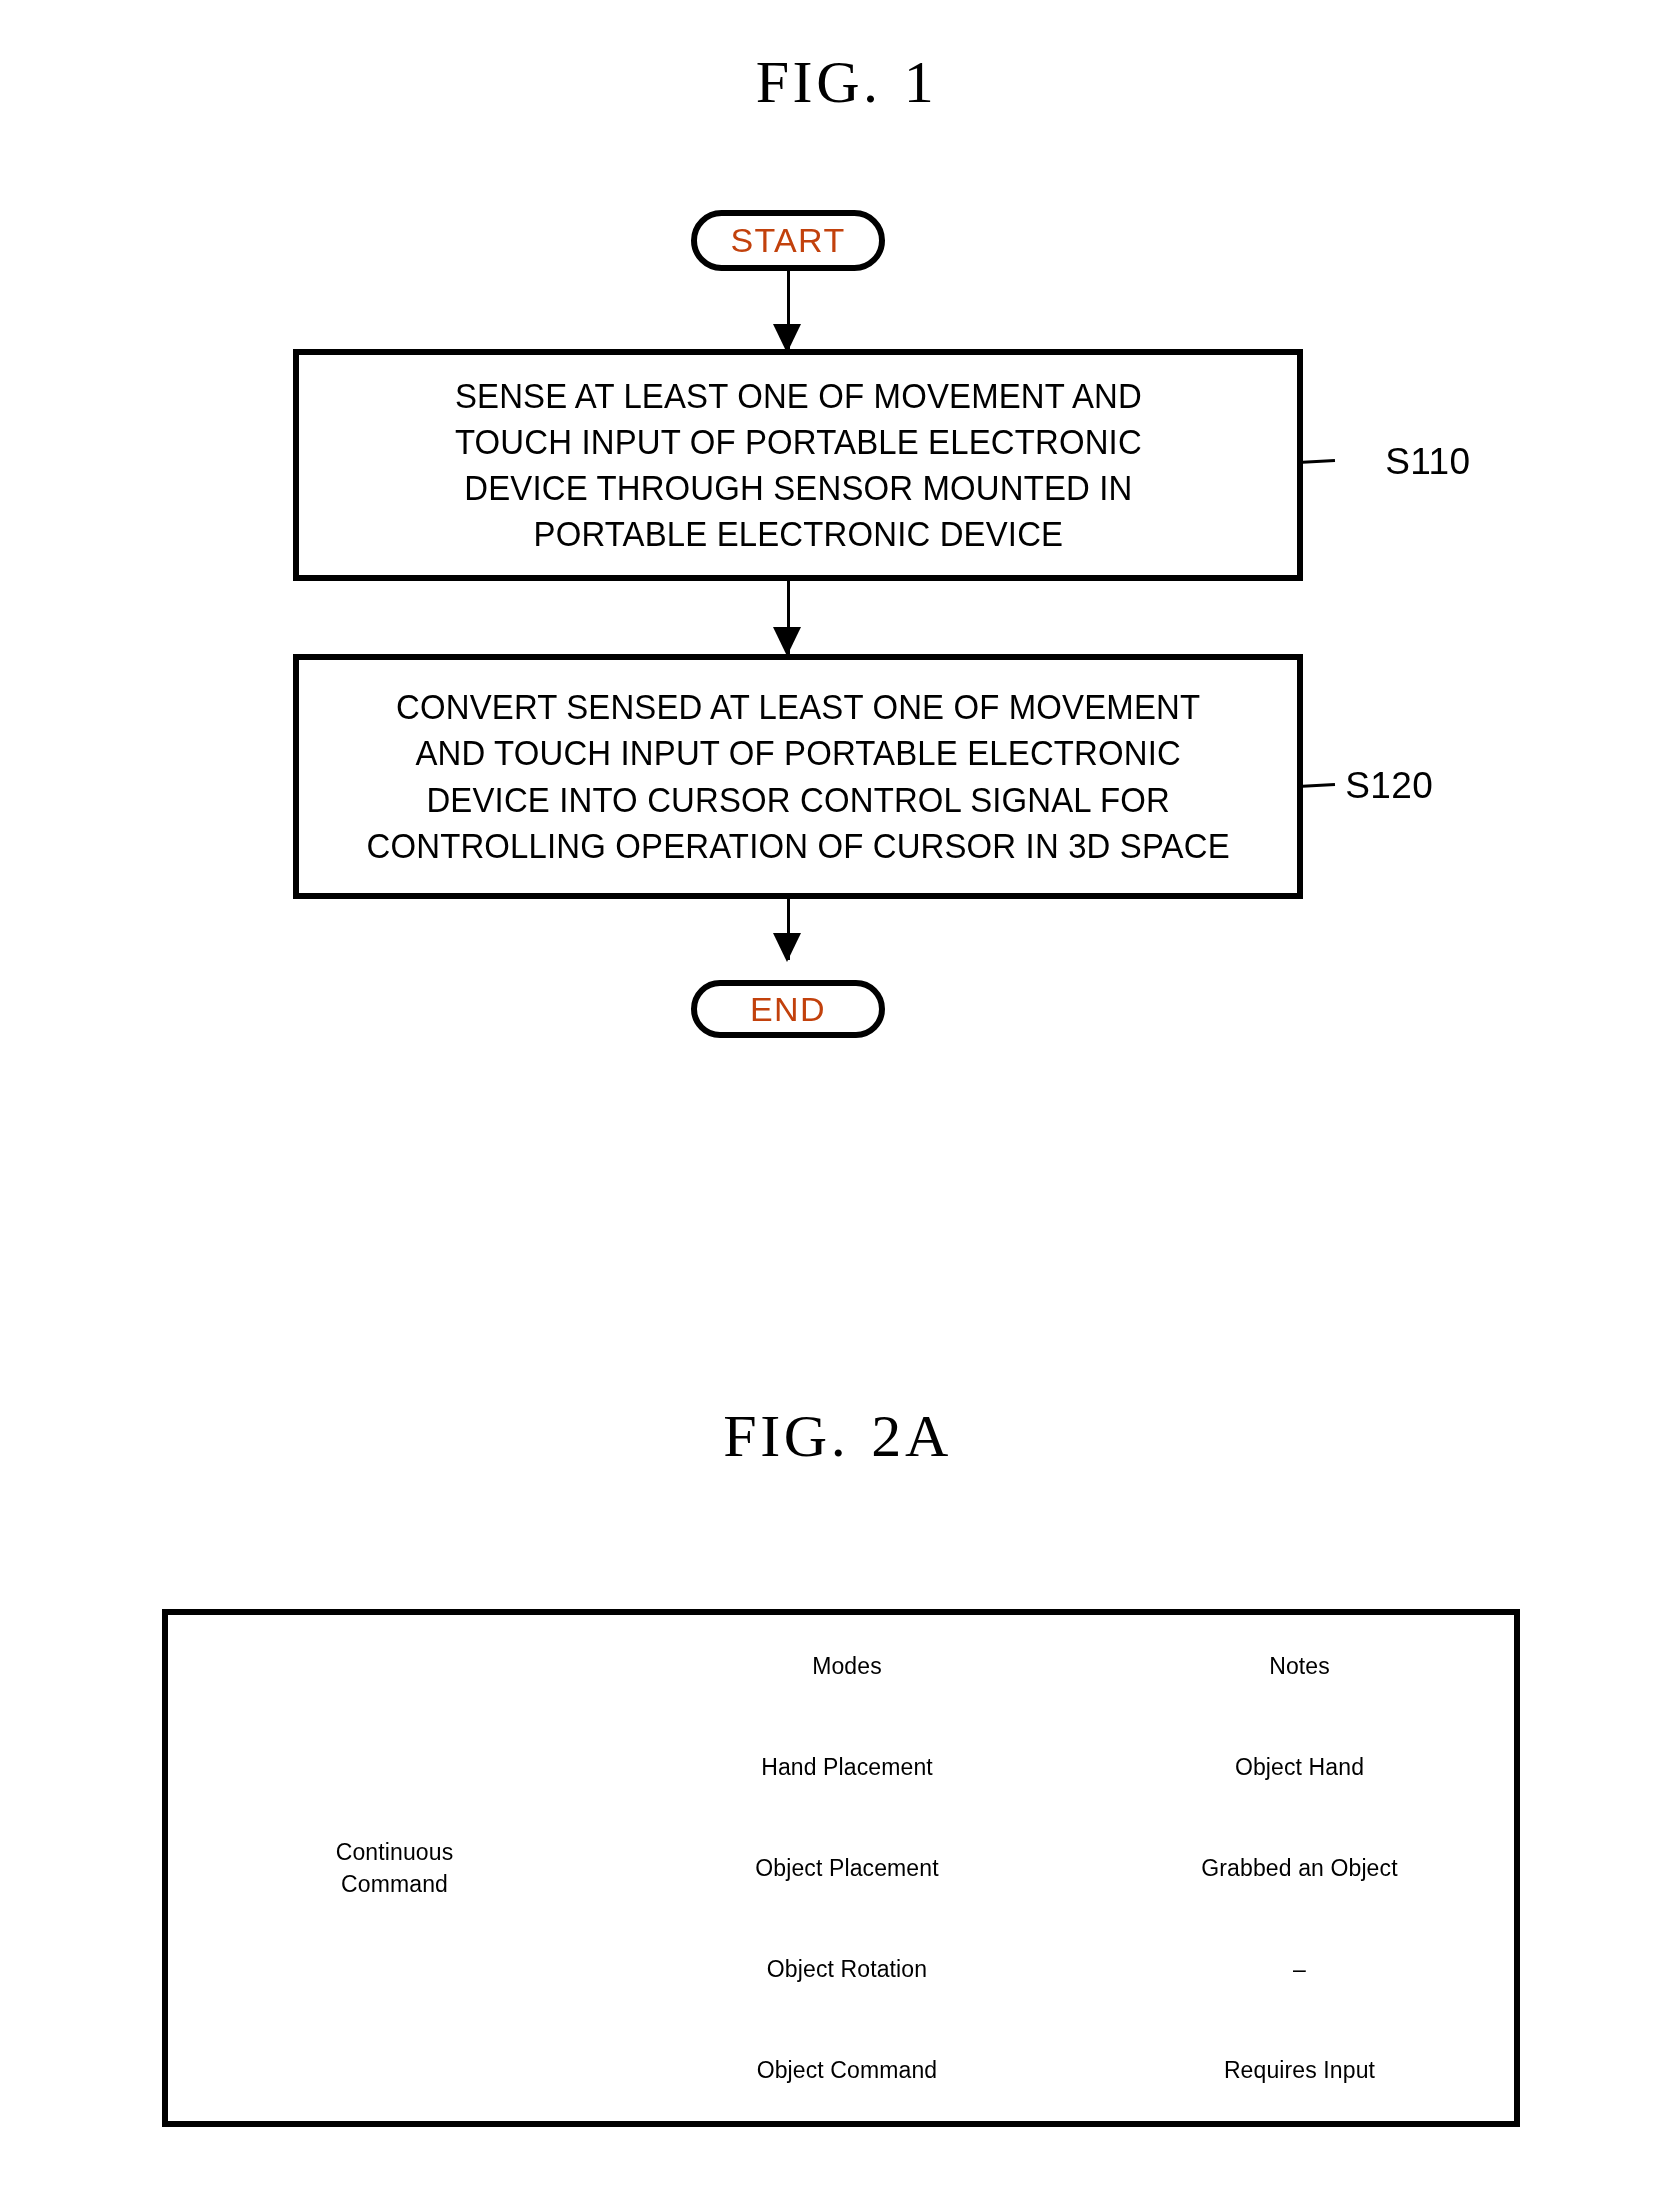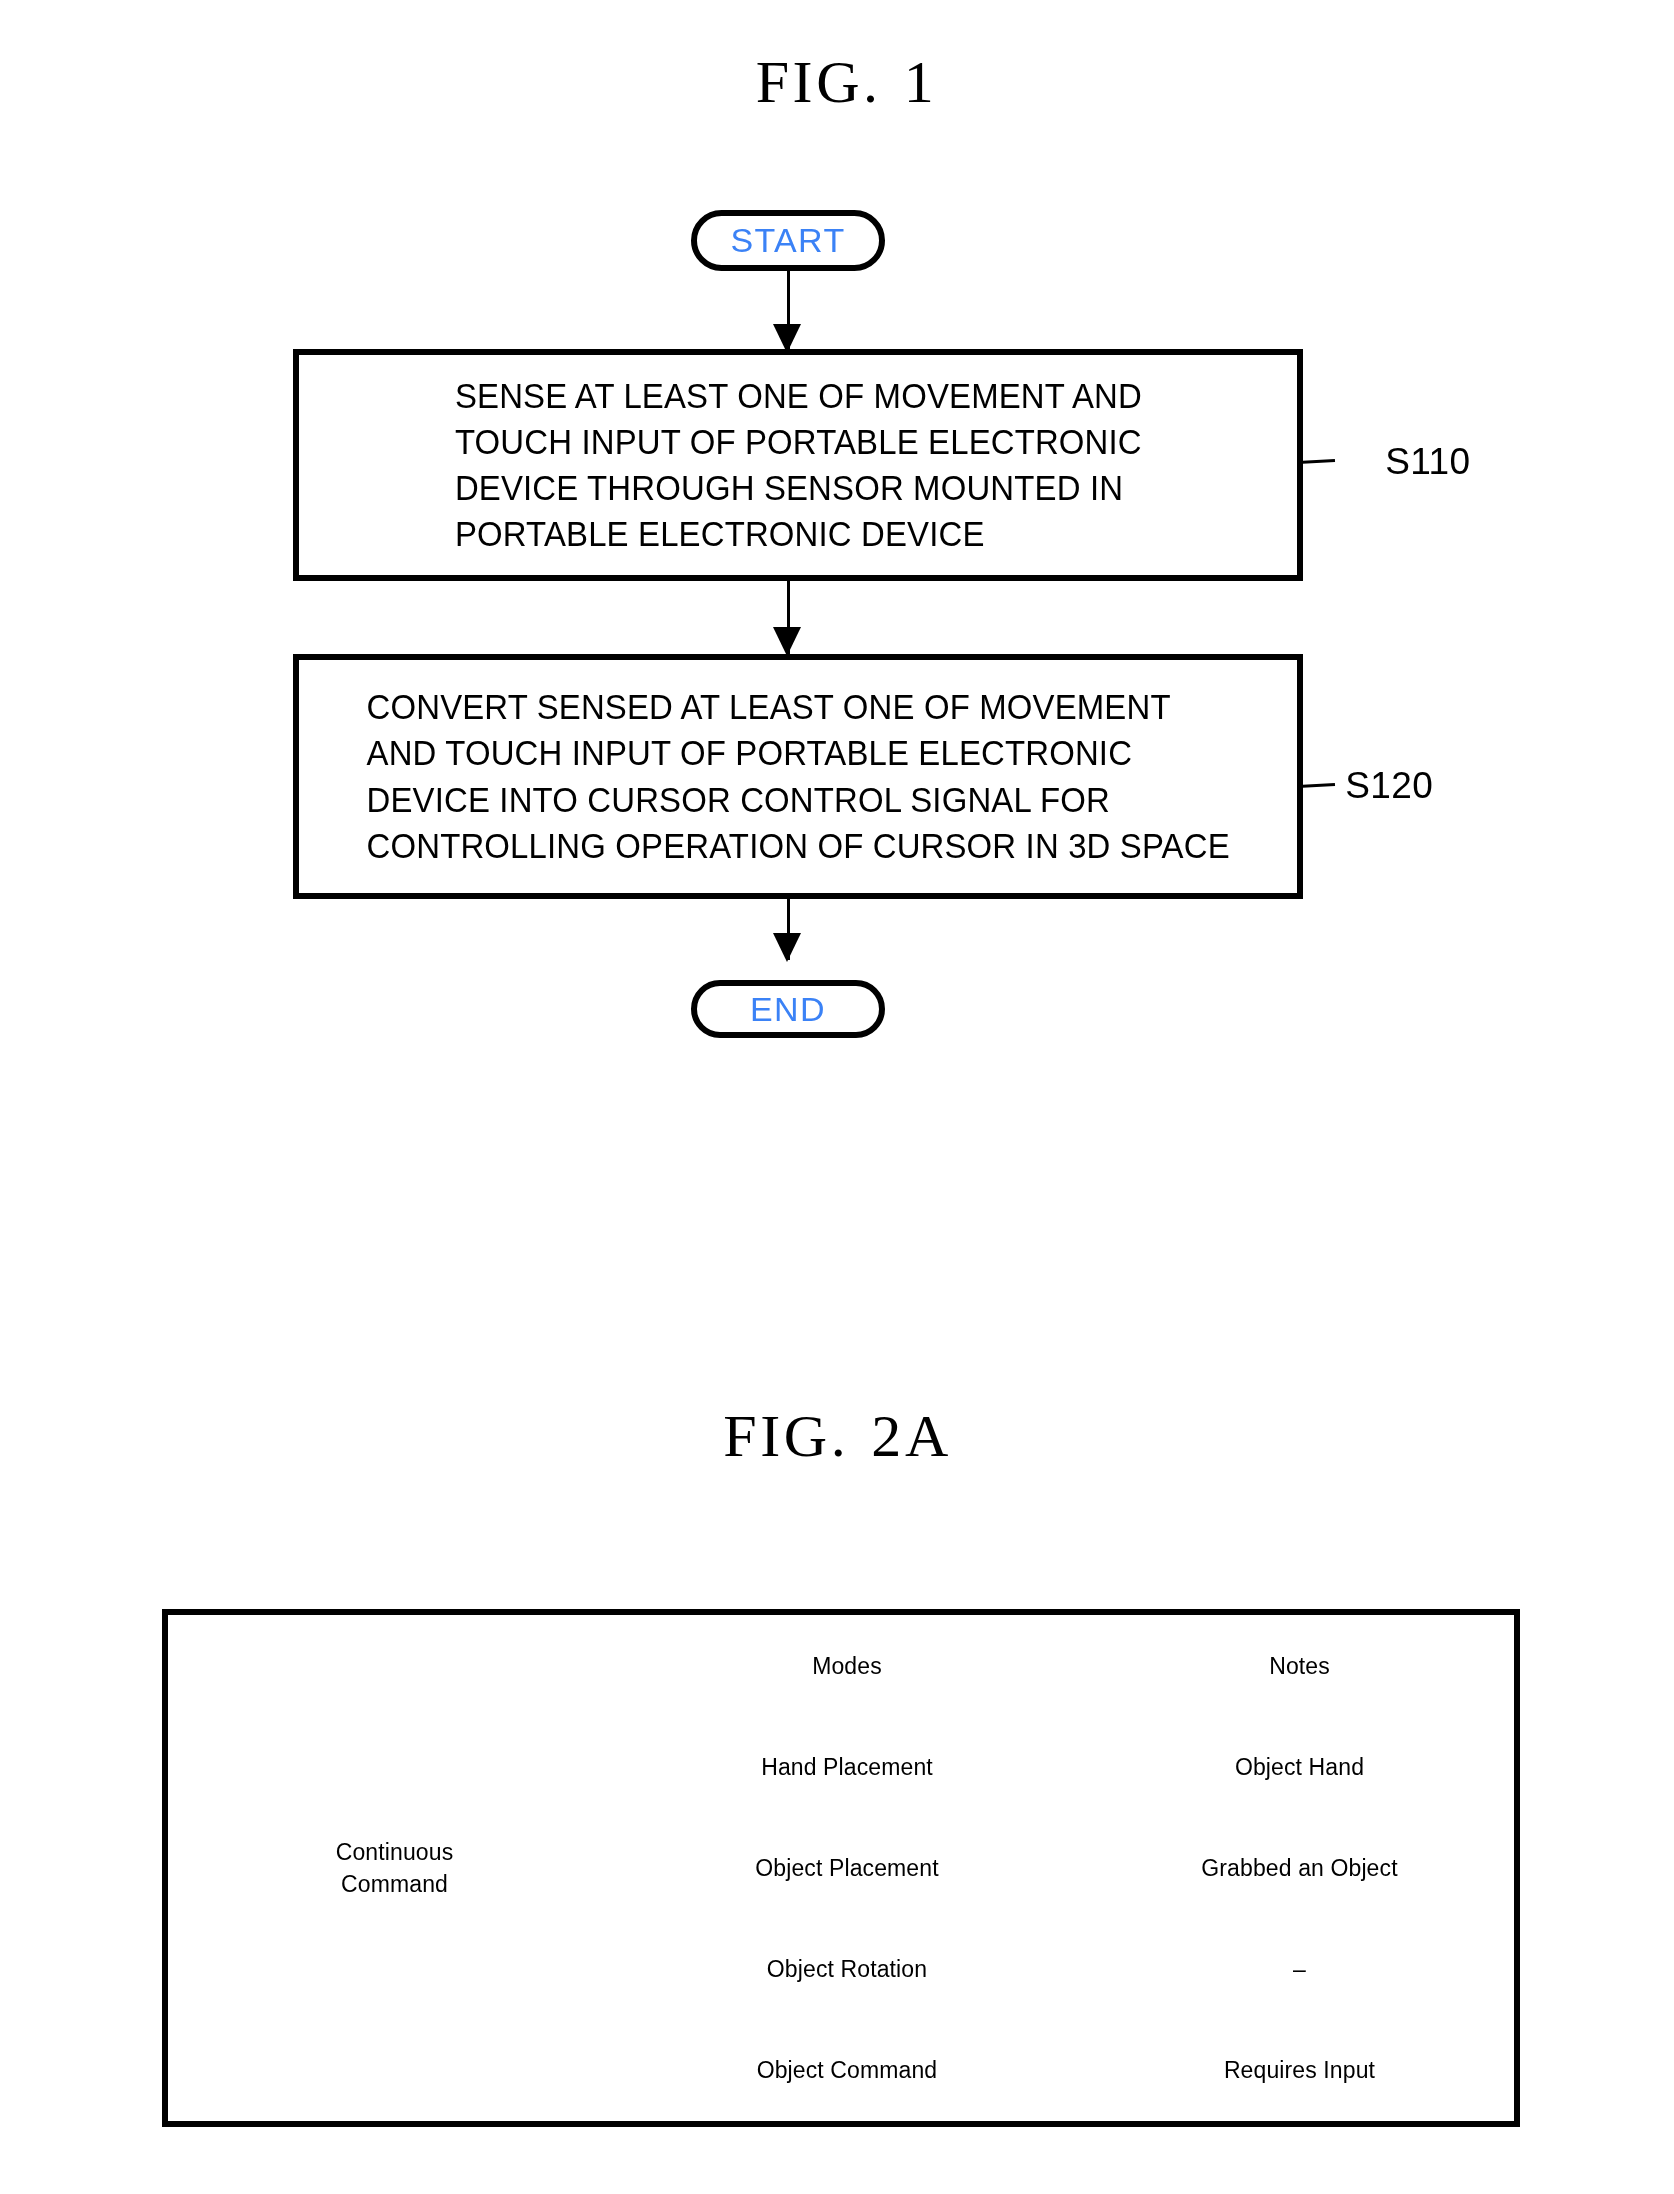--- a/index.html
+++ b/index.html
@@ -45,39 +45,40 @@
     border: 6px solid #000;
     border-radius: 851px;
     background: #fff;
     box-sizing: border-box;
     display: flex;
     align-items: center;
     justify-content: center;
     font-family: "Liberation Sans", sans-serif;
     font-size: 34px;
     letter-spacing: 0.04em;
-    color: #3b82f6;
+    color: #c2410c;
   }
   #start-node {
     left: 691px; top: 210px;
     width: 194px; height: 61px;
   }
   #end-node {
     left: 691px; top: 980px;
     width: 194px; height: 58px;
   }
 
   .process-box {
     position: absolute;
     border: 6.8px solid #000;
     background: #fff;
     box-sizing: border-box;
     display: flex;
     align-items: center;
     justify-content: center;
+    text-align: center;
   }
   #box-s110 { left: 293px; top: 349px; width: 1010px; height: 232px; }
   #box-s120 { left: 293px; top: 654px; width: 1010px; height: 245px; }
 
   .box-text {
     font-family: "Liberation Sans", sans-serif;
     font-size: 35px;
     line-height: 1.32;
     letter-spacing: 0.005em;
     color: #000;

